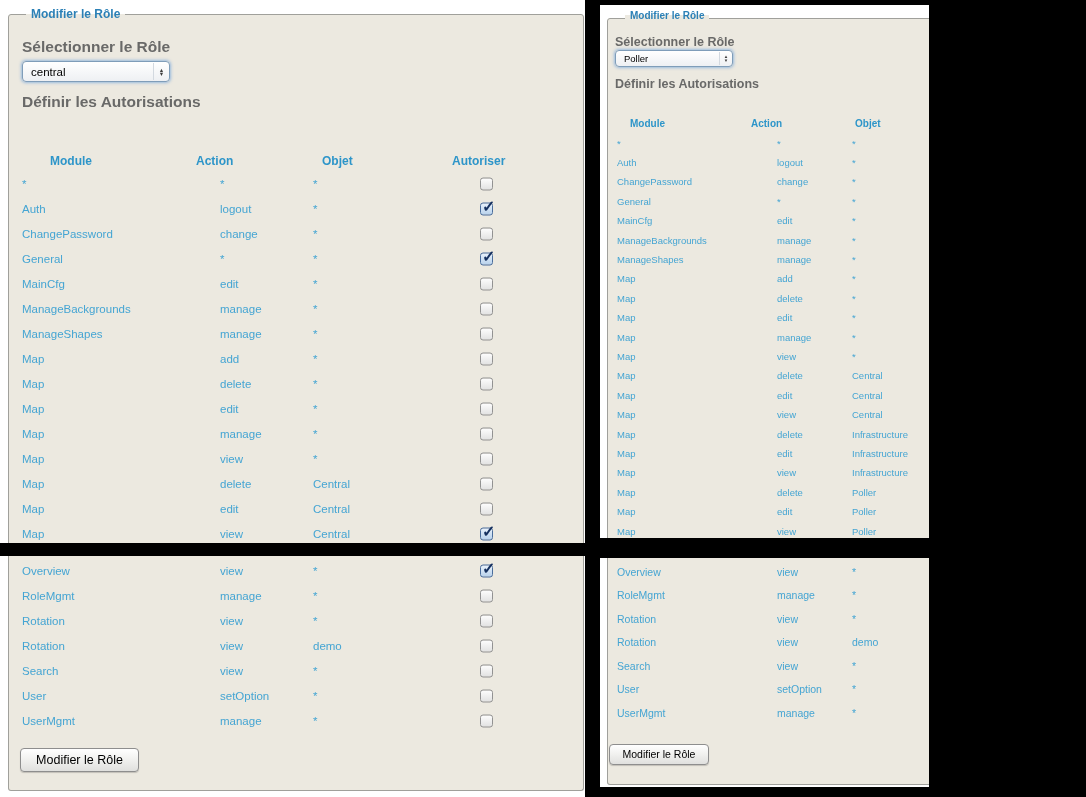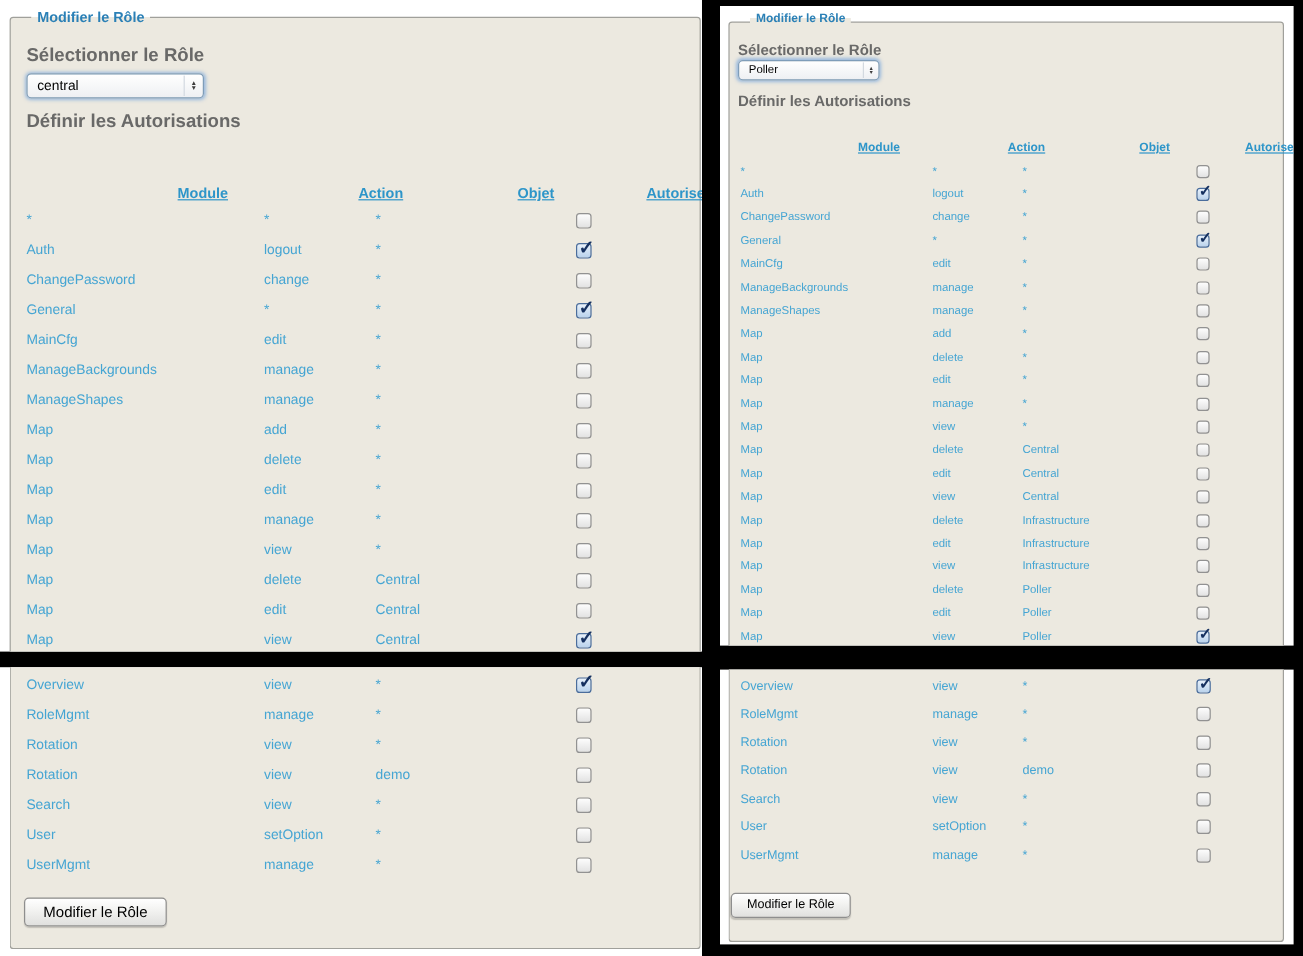--- a/index.html
+++ b/index.html
@@ -1,16 +1,16 @@
 <!DOCTYPE html>
 <html style="--page: #ffffff; --frame: #000000; --fs_bg: #ece9e0; --fs_border: #a0a09b; --accent: #2d95c9; --legend: #2b80b6; --link: #45a5d3; --heading: #696968; --check: #15305f; --checked_border: #4a6d9c;"><head>
 <meta charset="utf-8">
 <style>
   html,body{margin:0;padding:0;background:#000;}
-  .stage{position:relative;width:1086px;height:797px;background:var(--frame,#000);
+  .stage{position:relative;width:929px;height:797px;background:var(--frame,#000);
          font-family:"Liberation Sans", sans-serif;overflow:hidden;}
   .panel{position:absolute;background:var(--page,#fff);overflow:hidden;}
   #tl{left:0;top:0;width:585px;height:543px;}
   #tr{left:600px;top:5px;width:478px;height:533px;}
   #bl{left:0;top:556px;width:585px;height:241px;}
   #br{left:600px;top:558px;width:478px;height:229px;}
 
   .fs{position:absolute;border:1px solid var(--fs_border,#a0a09b);border-radius:3px;
       background:var(--fs_bg,#ece9e0);}
   #tl .fs{left:8px;top:14px;width:574px;height:600px;}
@@ -38,21 +38,21 @@
   .sel-arr{position:absolute;right:0;top:1px;bottom:1px;width:15px;border-left:1px solid #d3d9e0;
            display:flex;flex-direction:column;align-items:center;justify-content:center;color:#3c3c3c;}
   .sel-arr span{display:block;line-height:4px;}
   #tl .select{left:22px;top:61px;width:146px;height:19px;font-size:11.5px;}
   #tl .sel-arr span{font-size:5.5px;}
   #tr .select{left:15px;top:45px;width:116px;height:15px;font-size:9.5px;}
   #tr .sel-arr{width:12px;}
   #tr .sel-arr span{font-size:4.5px;}
 
   .thead{position:absolute;left:0;right:0;font-weight:bold;color:var(--accent,#2d95c9);}
-  .thead .h{position:absolute;text-align:right;text-decoration:underline;}
+  .thead .h{position:absolute;text-align:left;}
   .thead-a{top:153px;height:16px;line-height:16px;font-size:12px;}
   .thead-a .h:nth-child(1){left:50px;width:140px;}
   .thead-a .h:nth-child(2){left:196px;width:140px;}
   .thead-a .h:nth-child(3){left:322px;width:140px;}
   .thead-a .h:nth-child(4){left:452px;width:140px;}
   .thead-b{top:112px;height:14px;line-height:14px;font-size:10px;}
   .thead-b .h:nth-child(1){left:30px;width:120px;}
   .thead-b .h:nth-child(2){left:151px;width:120px;}
   .thead-b .h:nth-child(3){left:255px;width:120px;}
   .thead-b .h:nth-child(4){left:362px;width:120px;}

